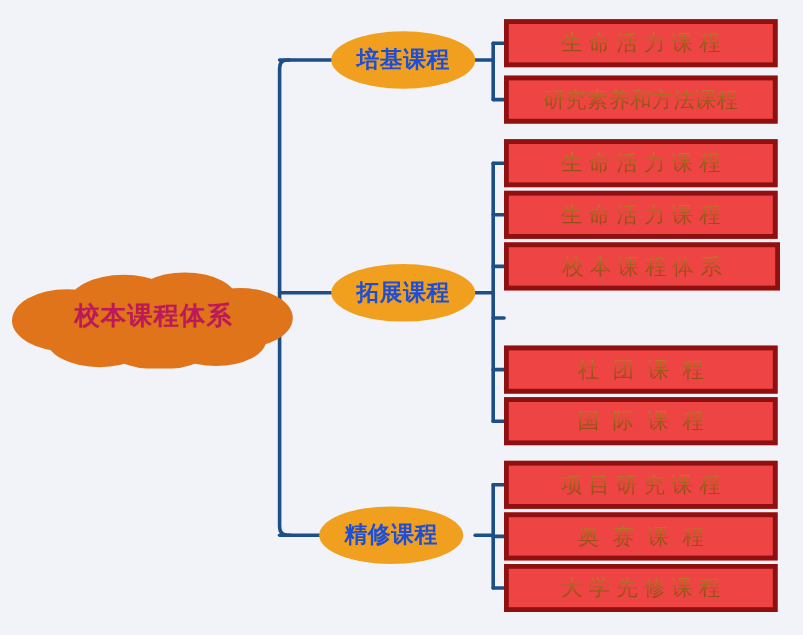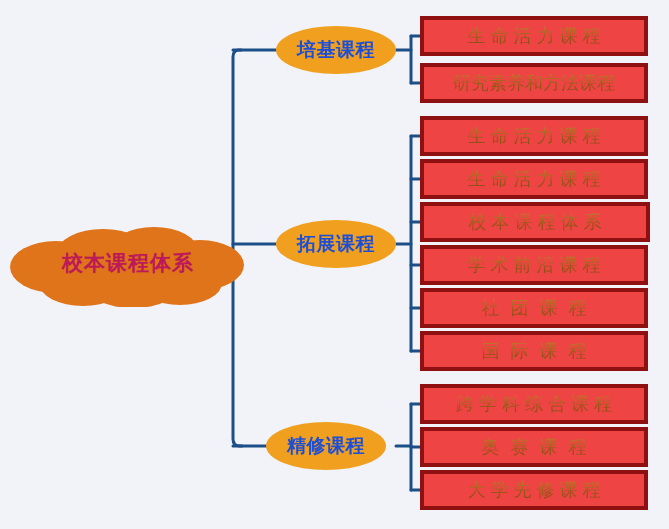--- a/index.html
+++ b/index.html
@@ -200,32 +200,29 @@
 
   <div class="leaf-box" style="top:116px">
     <span class="leaf-label spaced">生命活力课程</span>
   </div>
   <div class="leaf-box" style="top:159px">
     <span class="leaf-label spaced">生命活力课程</span>
   </div>
   <div class="leaf-box wide" style="top:202px">
     <span class="leaf-label spaced">校本课程体系</span>
   </div>
-  <div class="leaf-box" style="top:245px">
-    <span class="leaf-label spaced">学术前沿课程</span>
-  </div>
   <div class="leaf-box" style="top:288px">
     <span class="leaf-label wide-spaced">社团课程</span>
   </div>
   <div class="leaf-box" style="top:331px">
     <span class="leaf-label wide-spaced">国际课程</span>
   </div>
 
   <div class="leaf-box" style="top:384px">
-    <span class="leaf-label spaced">跨学科综合课程</span>
+    <span class="leaf-label spaced">项目研究课程</span>
   </div>
   <div class="leaf-box" style="top:427px">
     <span class="leaf-label wide-spaced">奥赛课程</span>
   </div>
   <div class="leaf-box" style="top:470px">
     <span class="leaf-label spaced">大学先修课程</span>
   </div>
 
 </div>
 

